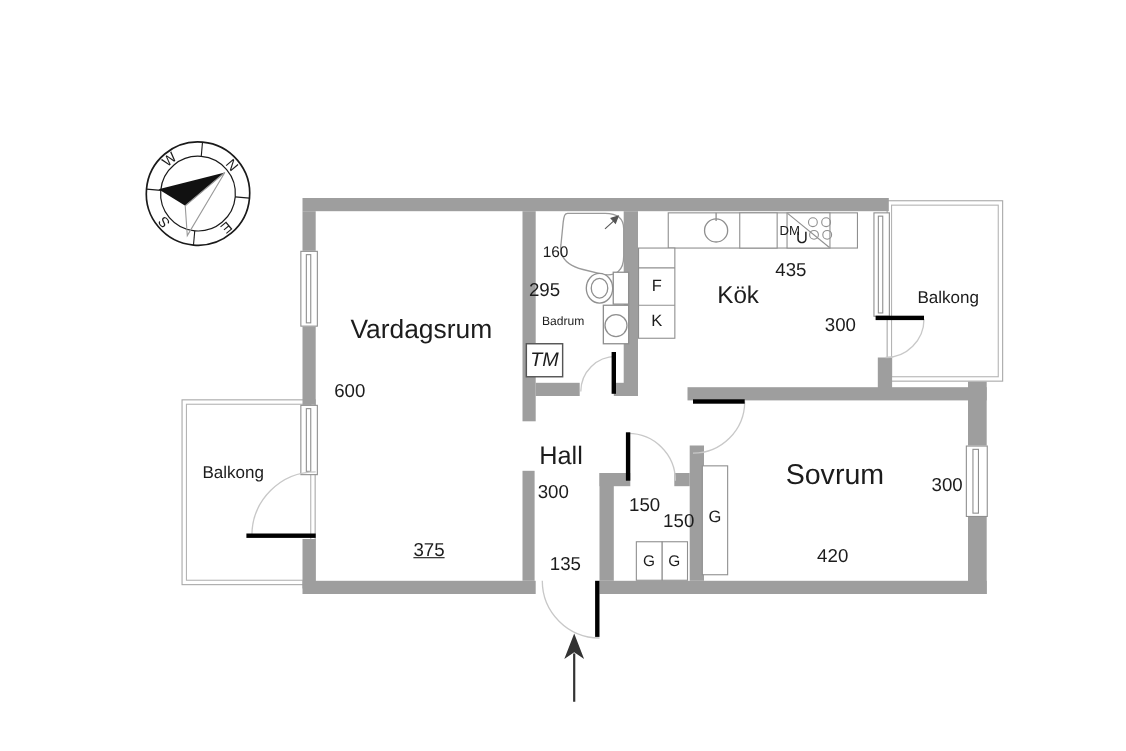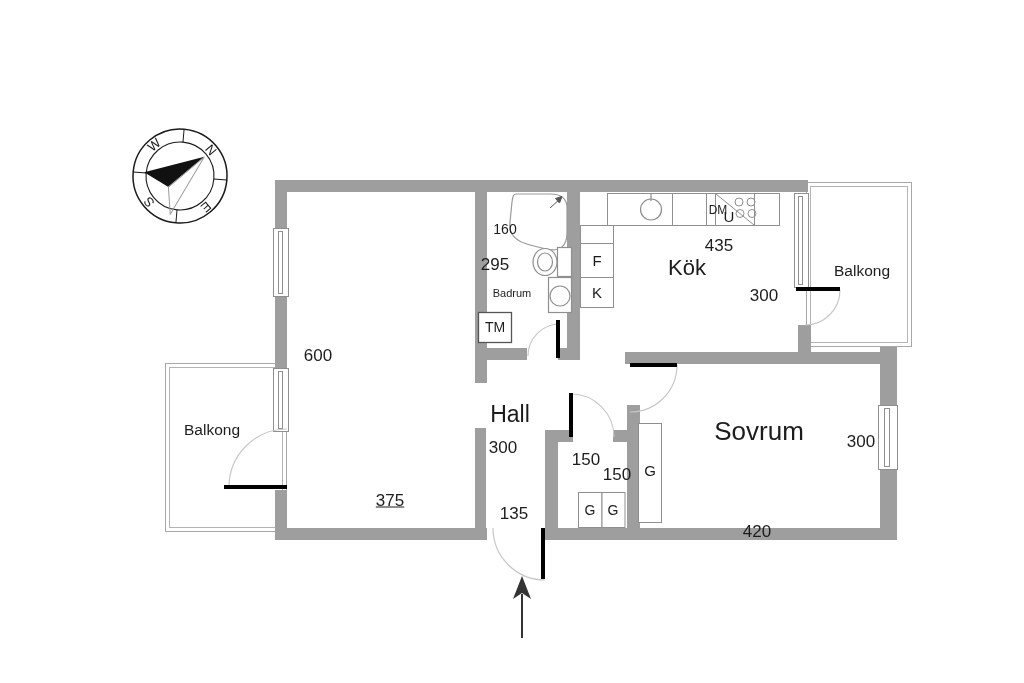--- a/index.html
+++ b/index.html
@@ -145,47 +145,48 @@
       </g>
       <polygon points="181,145 154,201 181,192" fill="#111"></polygon>
       <polygon points="181,145 203,208 181,192" fill="none" stroke="#9a9a9a" stroke-width="1"></polygon>
       <text class="compass-letter" x="180" y="135.5">N</text>
       <text class="compass-letter" x="220.5" y="176" transform="rotate(90 220.5 176)">E</text>
       <text class="compass-letter" x="180" y="216.5" transform="rotate(180 180 216.5)">S</text>
       <text class="compass-letter" x="139.5" y="176" transform="rotate(-90 139.5 176)">W</text>
     </g>
   </svg>
 
+  <span class="lbl" style="left:383px;top:300px;font-size:24px;">Vardagsrum</span>
   <span class="lbl" style="left:318px;top:355px;font-size:17px;">600</span>
   <span class="lbl" style="left:390px;top:500px;font-size:17px;text-decoration:underline;">375</span>
 
   <span class="lbl" style="left:505px;top:229px;font-size:14px;">160</span>
   <span class="lbl" style="left:495px;top:264px;font-size:17px;">295</span>
   <span class="lbl" style="left:512px;top:293px;font-size:11px;">Badrum</span>
-  <span class="lbl" style="left:495px;top:327px;font-size:14px;">TM</span>
+  <span class="lbl" style="left:495px;top:327px;font-size:18px;font-style:italic;">TM</span>
 
   <span class="lbl" style="left:597px;top:260px;font-size:15px;">F</span>
   <span class="lbl" style="left:597px;top:292px;font-size:15px;">K</span>
   <span class="lbl" style="left:690px;top:210px;font-size:12px;margin-left:28px;">DM</span>
   <span class="lbl" style="left:729px;top:216px;font-size:15px;">U</span>
 
-  <span class="lbl" style="left:671px;top:268px;font-size:22px;margin-left:16px;">Kök</span>
+  <span class="lbl" style="left:671px;top:268px;font-size:22px;">Kök</span>
   <span class="lbl" style="left:719px;top:245px;font-size:17px;">435</span>
   <span class="lbl" style="left:764px;top:295px;font-size:17px;">300</span>
 
   <span class="lbl" style="left:862px;top:271px;font-size:15.5px;">Balkong</span>
   <span class="lbl" style="left:212px;top:430px;font-size:15.5px;">Balkong</span>
 
   <span class="lbl" style="left:510px;top:414px;font-size:23px;">Hall</span>
   <span class="lbl" style="left:503px;top:447px;font-size:17px;">300</span>
   <span class="lbl" style="left:514px;top:496px;font-size:17px;margin-top:17px;">135</span>
 
   <span class="lbl" style="left:586px;top:459px;font-size:17px;">150</span>
   <span class="lbl" style="left:617px;top:474px;font-size:17px;">150</span>
   <span class="lbl" style="left:590px;top:510px;font-size:14px;">G</span>
   <span class="lbl" style="left:613px;top:510px;font-size:14px;">G</span>
   <span class="lbl" style="left:650px;top:470px;font-size:15px;">G</span>
 
   <span class="lbl" style="left:759px;top:431px;font-size:26px;">Sovrum</span>
   <span class="lbl" style="left:861px;top:441px;font-size:17px;">300</span>
-  <span class="lbl" style="left:757px;top:505px;font-size:17px;margin-top:26px;">420</span>
+  <span class="lbl" style="left:757px;top:505px;font-size:17px;">420</span>
 
 </div>
 
 </body></html>

